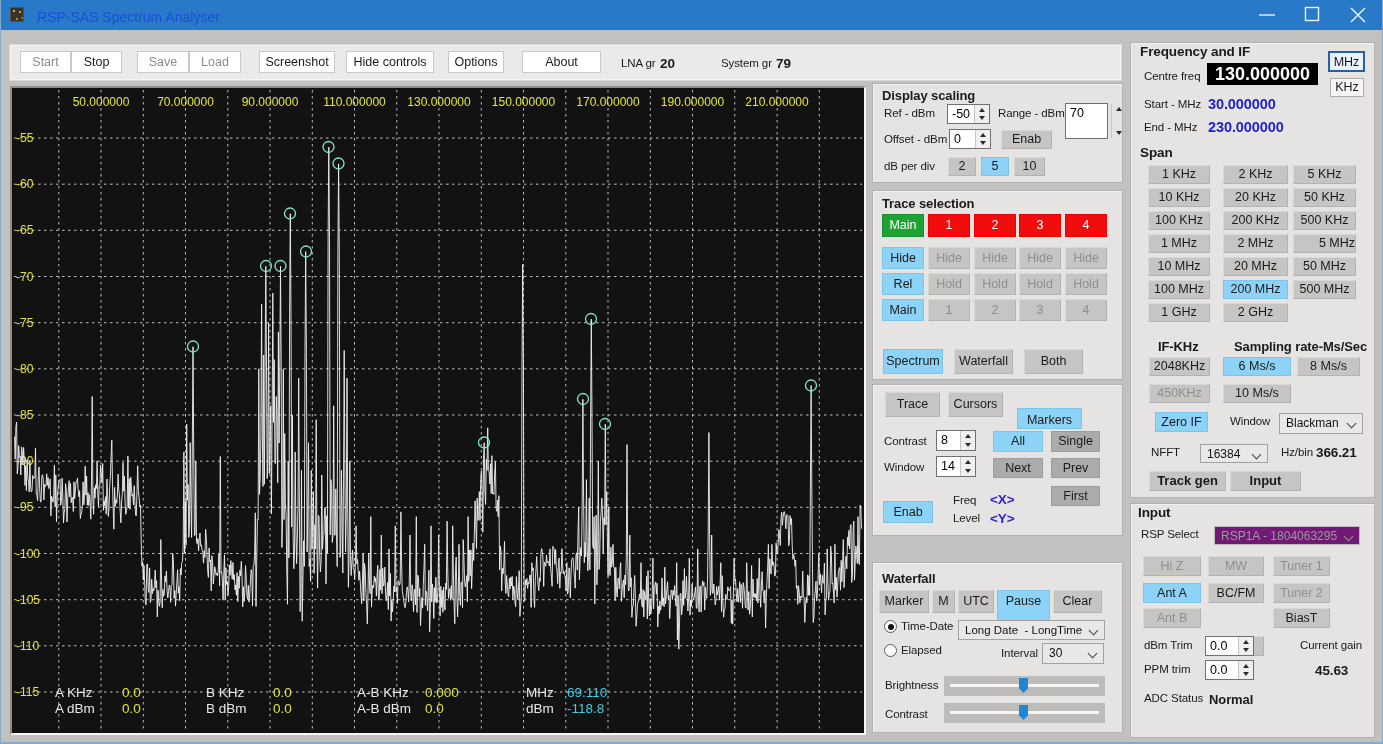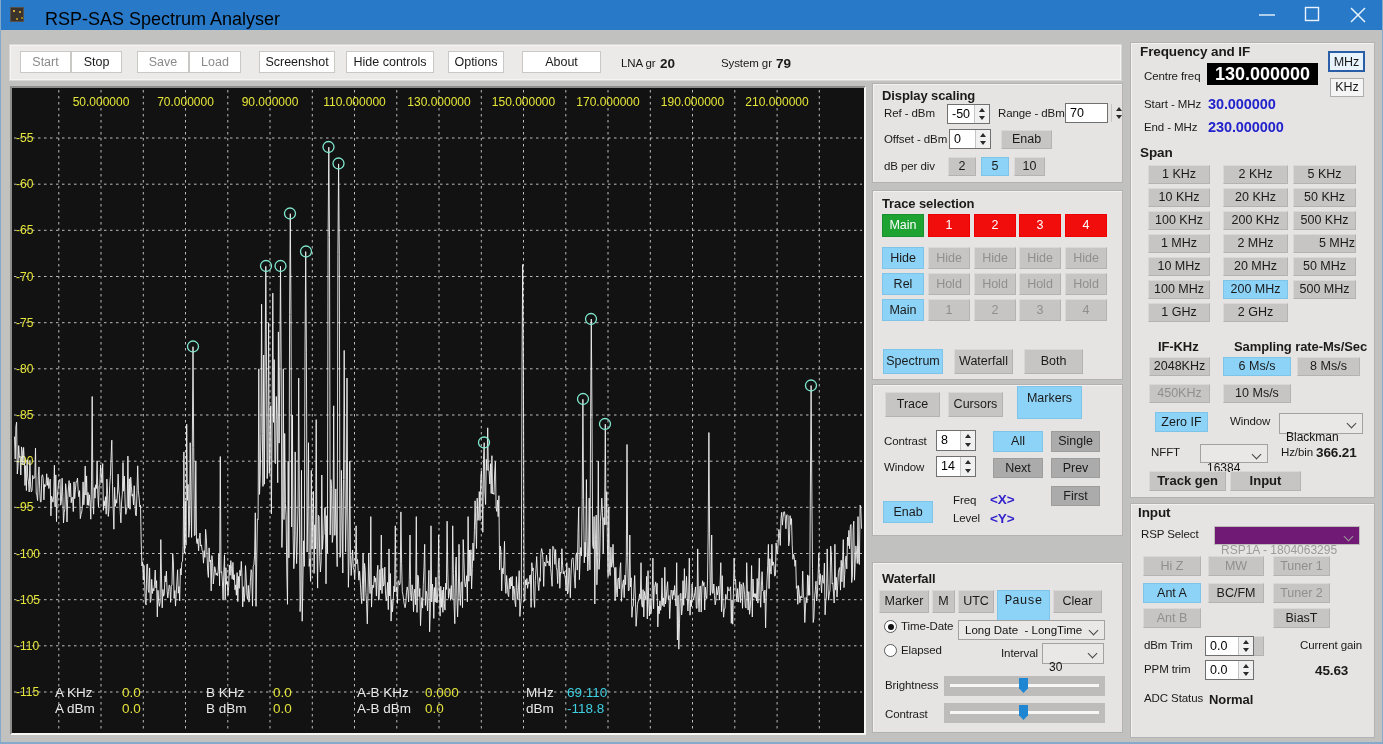--- a/index.html
+++ b/index.html
@@ -1,18 +1,18 @@
 <!DOCTYPE html>
 <html><head><meta charset="utf-8"><style>
 *{margin:0;padding:0;box-sizing:border-box;font-family:"Liberation Sans",sans-serif;}
 html,body{width:1383px;height:744px;overflow:hidden;}
 body{position:relative;background:#c1c1c0;border-left:1px solid #84a9cb;border-right:1px solid #84a9cb;border-bottom:2px solid #84a9cb;}
 .abs{position:absolute;}
 .titlebar{left:0;top:0;width:1383px;height:30px;background:#2879c8;color:#fff;}
-.title-text{left:44px;top:9px;font-size:18px;color:#000000;}
+.title-text{left:36px;top:9px;font-size:14px;color:#1d4ed8;}
 .ticon{left:9px;top:7px;width:14px;height:15px;background:#3a332c;border:1px solid #57504a;}
 .ticon:after{content:"";position:absolute;left:2px;top:2px;width:2px;height:2px;background:#d8a83c;box-shadow:6px 1px 0 #c89a30,3px 8px 0 #b08828,8px 7px 0 #9a7820;}
 .panel{background:#e5e4e2;border:1px solid #b3b2b0;box-shadow:inset 1px 1px 0 #f2f1f0;}
 .toolbar{left:8px;top:44px;width:1113px;height:37px;background:#ebeae8;border:1px solid #d9d8d6;box-shadow:0 0 0 1px #f5f4f3 inset;}
 .tbtn{position:absolute;top:51px;height:22px;background:#ffffff;border:1px solid #c9c8c5;font-size:12.5px;color:#1a1a1a;text-align:center;line-height:20px;}
 .tbtn.dis{color:#8a8a8a;}
 .btn{position:absolute;background:#c6c5c3;color:#1a1a1a;font-size:12.5px;text-align:center;border:1px solid #b4b3b1;border-top-color:#d9d8d6;border-left-color:#d9d8d6;}
 .btn.blue{background:#8dd3f7;border-color:#7ec4e8;}
 .btn.dark{background:#ababab;border-color:#9d9d9d;}
 .btn.red{background:#f20d0d;color:#fff;border-color:#e00;}
@@ -21,21 +21,21 @@
 .btn.white{background:#f5f5f5;border:1px solid #adadad;}
 .lbl{position:absolute;font-size:11.5px;letter-spacing:-0.1px;color:#1a1a1a;white-space:nowrap;}
 .b{font-weight:bold;}
 .bluev{color:#2222cc;font-weight:bold;}
 .spin{position:absolute;background:#fff;border:1px solid #707070;display:flex;}
 .spin .v{flex:1;font-size:12.5px;padding:2px 0 0 4px;color:#000;}
 .spin .ud{width:15px;display:flex;flex-direction:column;border-left:1px solid #c5c5c5;}
 .spin .u,.spin .d{flex:1;background:#f0f0f0;position:relative;}
 .spin .u:after{content:"";position:absolute;left:4px;top:3px;border:3.5px solid transparent;border-bottom:4px solid #2a2a2a;border-top:none;}
 .spin .d:after{content:"";position:absolute;left:4px;bottom:3px;border:3.5px solid transparent;border-top:4px solid #2a2a2a;border-bottom:none;}
-.dd{position:absolute;background:#e9e8e6;border:1px solid #a3a2a1;font-size:12px;color:#111;padding:16px 0 0 6px;}
+.dd{position:absolute;background:#e9e8e6;border:1px solid #a3a2a1;font-size:12px;color:#111;padding:2px 0 0 6px;}
 .dd:after{content:"";position:absolute;right:7px;top:6px;width:6px;height:6px;border-right:1.6px solid #444;border-bottom:1.6px solid #444;transform:rotate(45deg);}
 .dd.dis{background:#701a75;color:#9b9b9b;border-color:#bcbbba;}
 .dd.dis:after{border-color:#999;}
 .radio{position:absolute;width:13px;height:13px;border-radius:50%;border:1px solid #5a5a5a;background:#fff;}
 .radio.on:after{content:"";position:absolute;left:2.5px;top:2.5px;width:6px;height:6px;border-radius:50%;background:#111;}
 .sltrack{position:absolute;width:161px;height:20px;background:#bdbcba;}
 .sltrack:after{content:"";position:absolute;left:6px;right:6px;top:8px;height:3px;background:#f6f6f5;}
 .thumb{position:absolute;width:9px;height:15px;background:#1f86d4;clip-path:polygon(0 0,100% 0,100% 68%,50% 100%,0 68%);z-index:3;}
 </style></head><body>
 <div class="abs titlebar"></div>
@@ -153,21 +153,21 @@
 <div class="lbl b" style="left:881px;top:88px;font-size:13px;">Display scaling</div>
 <div class="lbl" style="left:883px;top:107px;">Ref - dBm</div>
 <div class="spin" style="left:946px;top:104px;width:43px;height:20px;">
     <div class="v">-50</div>
     <div class="ud">
       <div class="u"></div>
       <div class="d"></div>
     </div>
   </div>
 <div class="lbl" style="left:997px;top:107px;">Range - dBm</div>
-<div class="spin" style="left:1064px;top:103px;width:43px;height:20px;gap:27px;">
+<div class="spin" style="left:1064px;top:103px;width:43px;height:36px;gap:27px;">
     <div class="v">70</div>
     <div class="ud">
       <div class="u"></div>
       <div class="d"></div>
     </div>
   </div>
 <div class="lbl" style="left:883px;top:133px;">Offset - dBm</div>
 <div class="spin" style="left:948px;top:129px;width:42px;height:20px;">
     <div class="v">0</div>
     <div class="ud">
@@ -201,21 +201,21 @@
 <div class="btn dis" style="left:927px;top:299px;width:42px;height:22px;line-height:20px;">1</div>
 <div class="btn dis" style="left:973px;top:299px;width:42px;height:22px;line-height:20px;">2</div>
 <div class="btn dis" style="left:1018px;top:299px;width:42px;height:22px;line-height:20px;">3</div>
 <div class="btn dis" style="left:1064px;top:299px;width:42px;height:22px;line-height:20px;">4</div>
 <div class="btn blue" style="left:882px;top:349px;width:60px;height:25px;line-height:23px;">Spectrum</div>
 <div class="btn" style="left:953px;top:349px;width:59px;height:25px;line-height:23px;">Waterfall</div>
 <div class="btn" style="left:1023px;top:349px;width:59px;height:25px;line-height:23px;">Both</div>
 <div class="abs panel" style="left:871px;top:384px;width:251px;height:152px;"></div>
 <div class="btn" style="left:884px;top:392px;width:55px;height:25px;line-height:23px;">Trace</div>
 <div class="btn" style="left:947px;top:392px;width:55px;height:25px;line-height:23px;">Cursors</div>
-<div class="btn blue" style="left:1016px;top:386px;width:65px;height:33px;line-height:23px;">Markers</div>
+<div class="btn blue" style="left:1016px;top:408px;width:65px;height:21px;line-height:23px;">Markers</div>
 <div class="lbl" style="left:883px;top:435px;">Contrast</div>
 <div class="spin" style="left:935px;top:430px;width:40px;height:21px;">
     <div class="v">8</div>
     <div class="ud">
       <div class="u"></div>
       <div class="d"></div>
     </div>
   </div>
 <div class="btn blue" style="left:992px;top:431px;width:50px;height:21px;line-height:19px;">All</div>
 <div class="btn dark" style="left:1050px;top:431px;width:49px;height:21px;line-height:19px;">Single</div>
@@ -233,21 +233,21 @@
 <div class="btn blue" style="left:882px;top:501px;width:50px;height:22px;line-height:20px;">Enab</div>
 <div class="lbl" style="left:952px;top:494px;">Freq</div>
 <div class="lbl b" style="left:989px;top:492px;color:#3322cc;font-size:13.5px;">&lt;X&gt;</div>
 <div class="lbl" style="left:952px;top:512px;">Level</div>
 <div class="lbl b" style="left:989px;top:511px;color:#3322cc;font-size:13.5px;">&lt;Y&gt;</div>
 <div class="abs panel" style="left:871px;top:562px;width:251px;height:171px;"></div>
 <div class="lbl b" style="left:881px;top:571px;font-size:13px;">Waterfall</div>
 <div class="btn" style="left:878px;top:590px;width:50px;height:23px;line-height:21px;">Marker</div>
 <div class="btn" style="left:931px;top:590px;width:23px;height:23px;line-height:21px;">M</div>
 <div class="btn" style="left:957px;top:590px;width:36px;height:23px;line-height:21px;">UTC</div>
-<div class="btn blue" style="left:996px;top:590px;width:53px;height:36px;line-height:21px;font-family:Liberation Mono, monospace;">Pause</div>
+<div class="btn blue" style="left:996px;top:590px;width:53px;height:36px;line-height:21px;">Pause</div>
 <div class="btn" style="left:1052px;top:590px;width:49px;height:23px;line-height:21px;">Clear</div>
 <div class="radio on" style="left:883px;top:620px;"></div>
 <div class="lbl" style="left:900px;top:620px;">Time-Date</div>
 <div class="dd" style="left:957px;top:620px;width:147px;height:20px;font-size:11.5px;padding-top:3px;">Long Date&nbsp; - LongTime</div>
 <div class="radio" style="left:883px;top:644px;"></div>
 <div class="lbl" style="left:900px;top:644px;">Elapsed</div>
 <div class="lbl" style="left:1000px;top:647px;">Interval</div>
 <div class="dd" style="left:1041px;top:643px;width:62px;height:21px;">30</div>
 <div class="lbl" style="left:884px;top:679px;">Brightness</div>
 <div class="sltrack" style="left:943px;top:676px;"></div>

